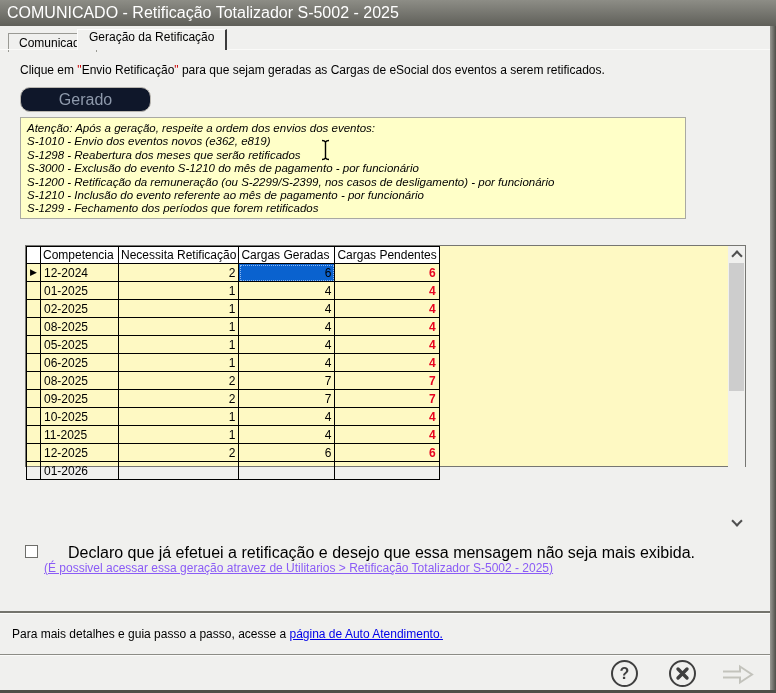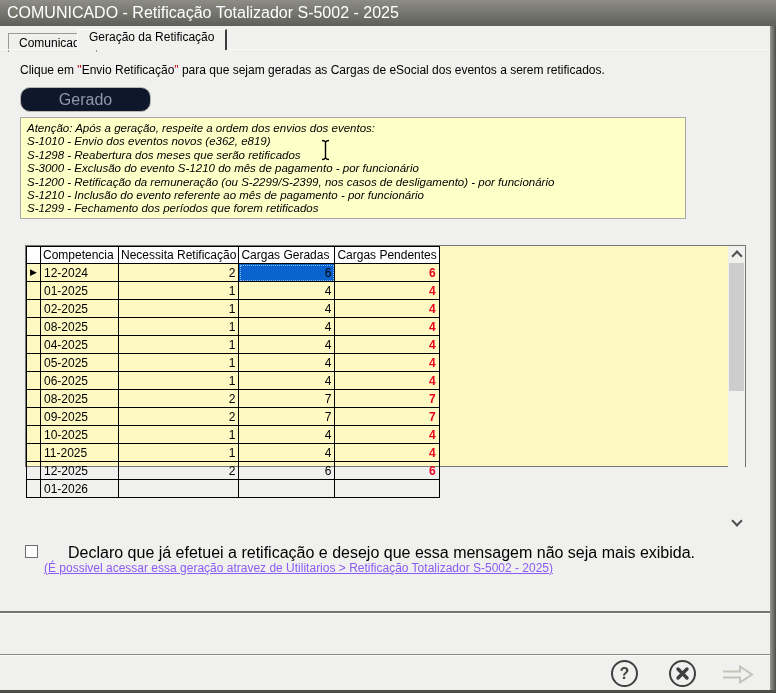--- a/index.html
+++ b/index.html
@@ -147,27 +147,20 @@
         </tr>
         <tr>
           <td class="ind"></td>
           <td>08-2025</td>
           <td class="num">1</td>
           <td class="num">4</td>
           <td class="pend">4</td>
         </tr>
         <tr>
           <td class="ind"></td>
-          <td>04-2025</td>
-          <td class="num">1</td>
-          <td class="num">4</td>
-          <td class="pend">4</td>
-        </tr>
-        <tr>
-          <td class="ind"></td>
           <td>05-2025</td>
           <td class="num">1</td>
           <td class="num">4</td>
           <td class="pend">4</td>
         </tr>
         <tr>
           <td class="ind"></td>
           <td>06-2025</td>
           <td class="num">1</td>
           <td class="num">4</td>
@@ -230,20 +223,21 @@
     </div>
 
     <span class="checkbox"></span>
     <span class="checklabel">Declaro que já efetuei a retificação e desejo que essa mensagem não seja mais exibida.</span>
 
     <div class="genlink">(É possivel acessar essa geração atravez de Utilitarios &gt; Retificação Totalizador S-5002 - 2025)</div>
   </div>
 
   <div class="panelline"></div>
 
+  <div class="footerbar"><span>Para mais detalhes e guia passo a passo, acesse a </span><a class="flink">página de Auto Atendimento.</a></div>
 
   <div class="sep"></div>
 
   <div class="icon-circle help"><span>?</span></div>
 
   <div class="icon-circle close">
     <svg width="27" height="27" viewBox="0 0 27 27">
       <path d="M9 9 L18 18 M18 9 L9 18" stroke="#3f3f3f" stroke-width="3.4" stroke-linecap="round" fill="none"></path>
     </svg>
   </div>

